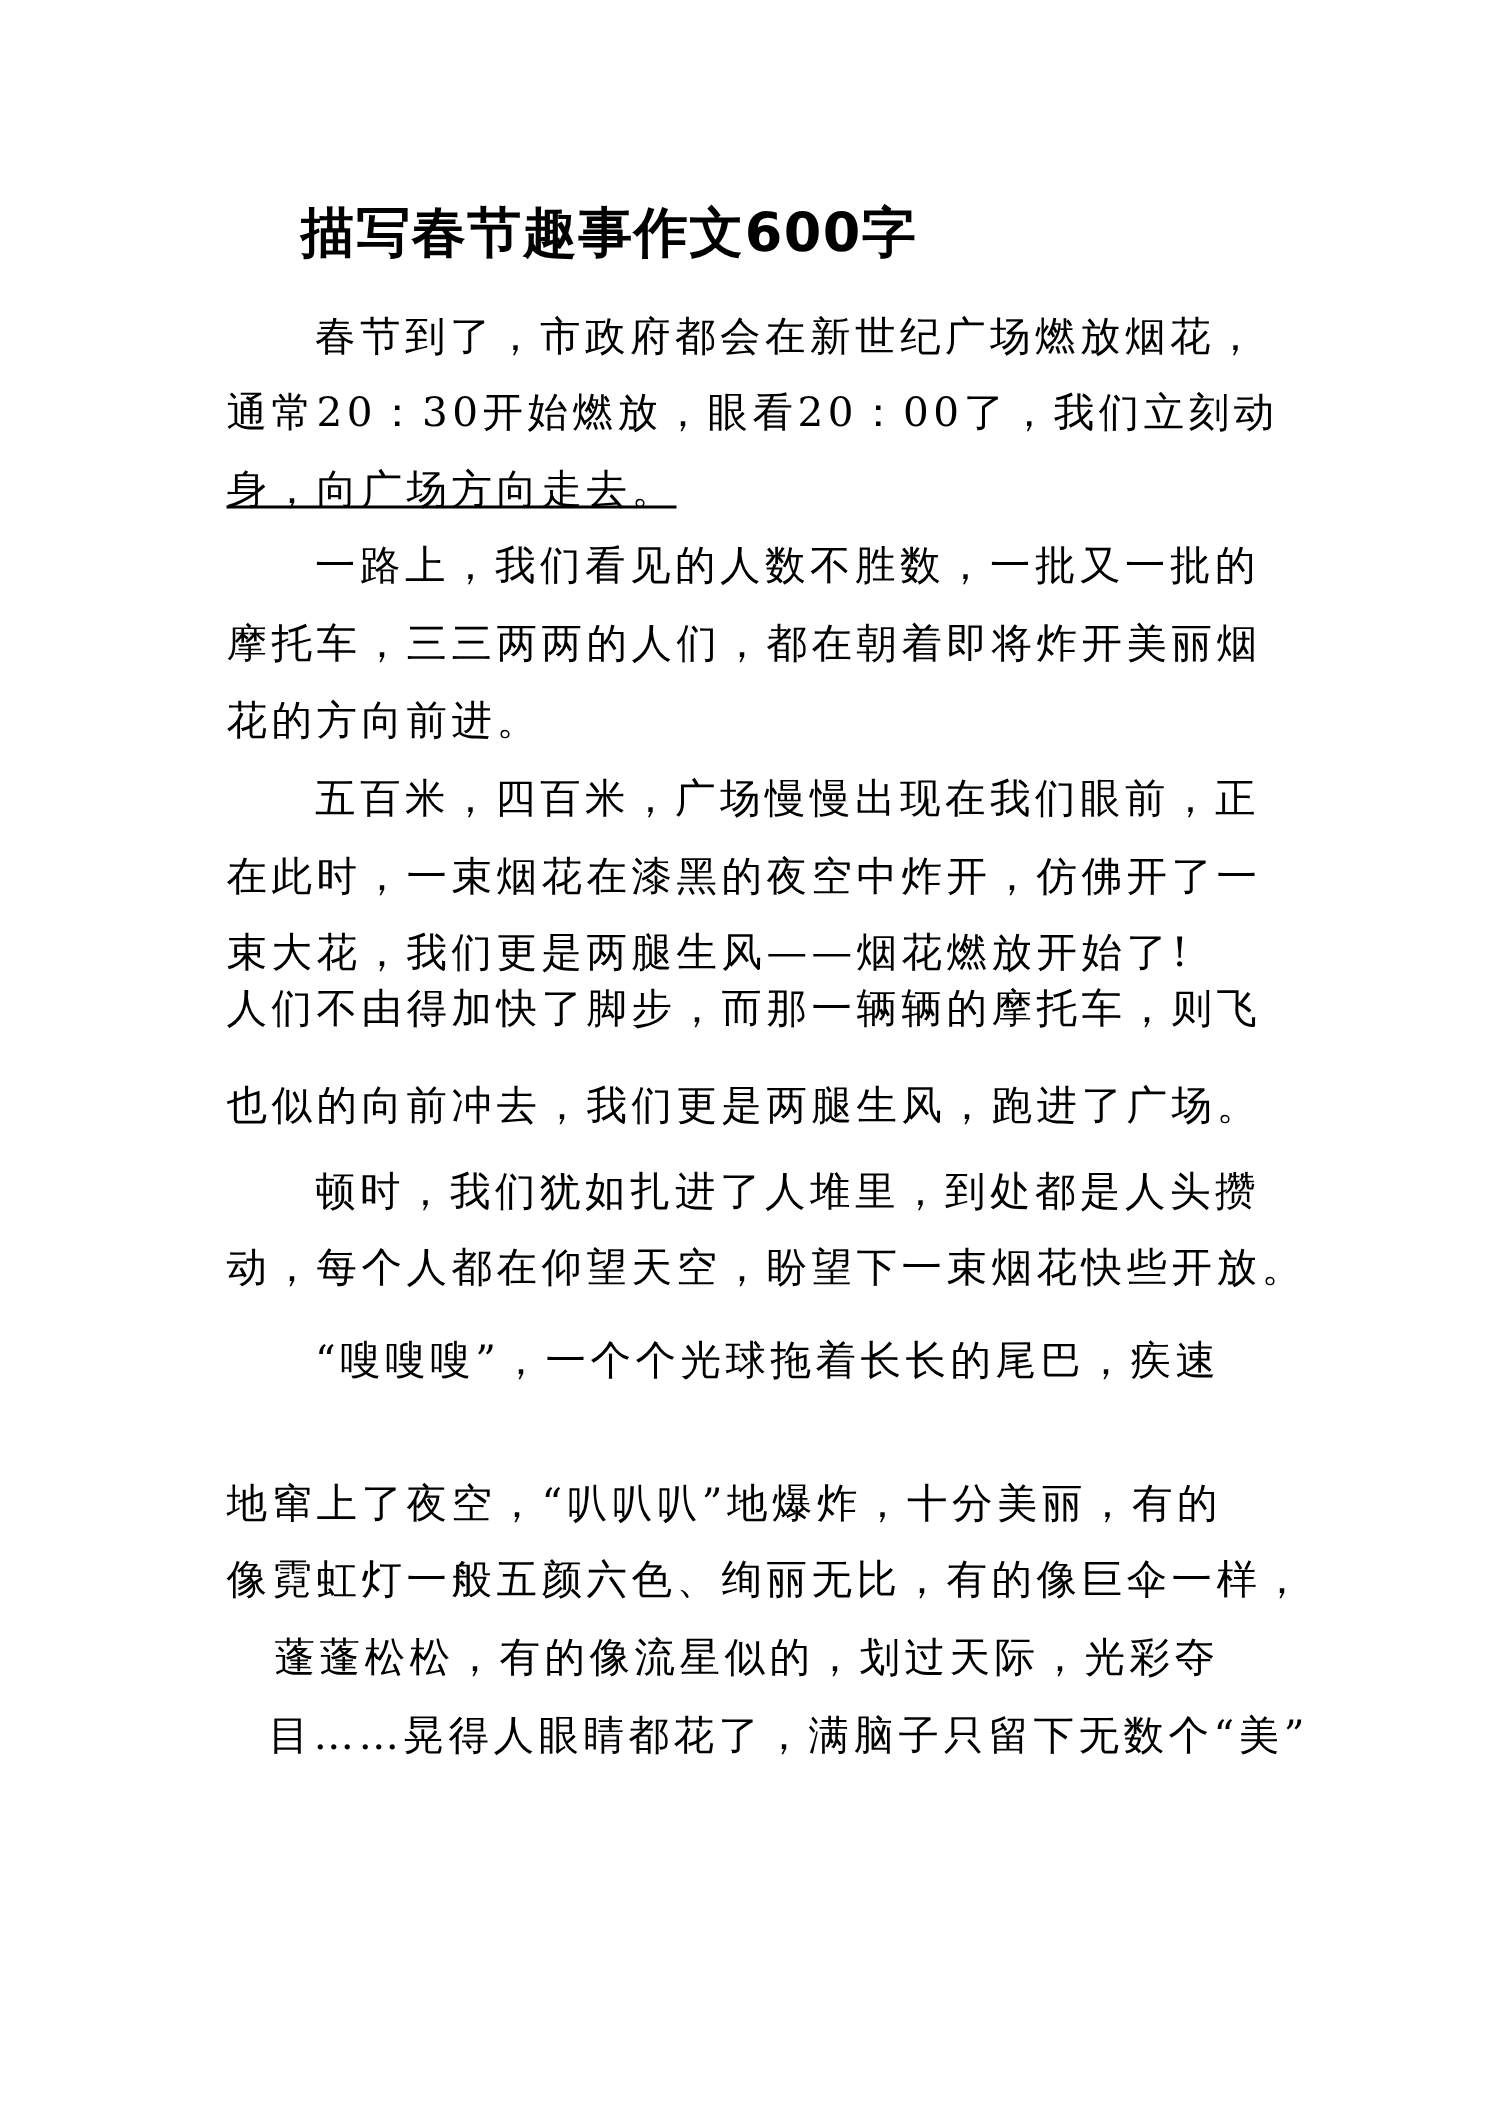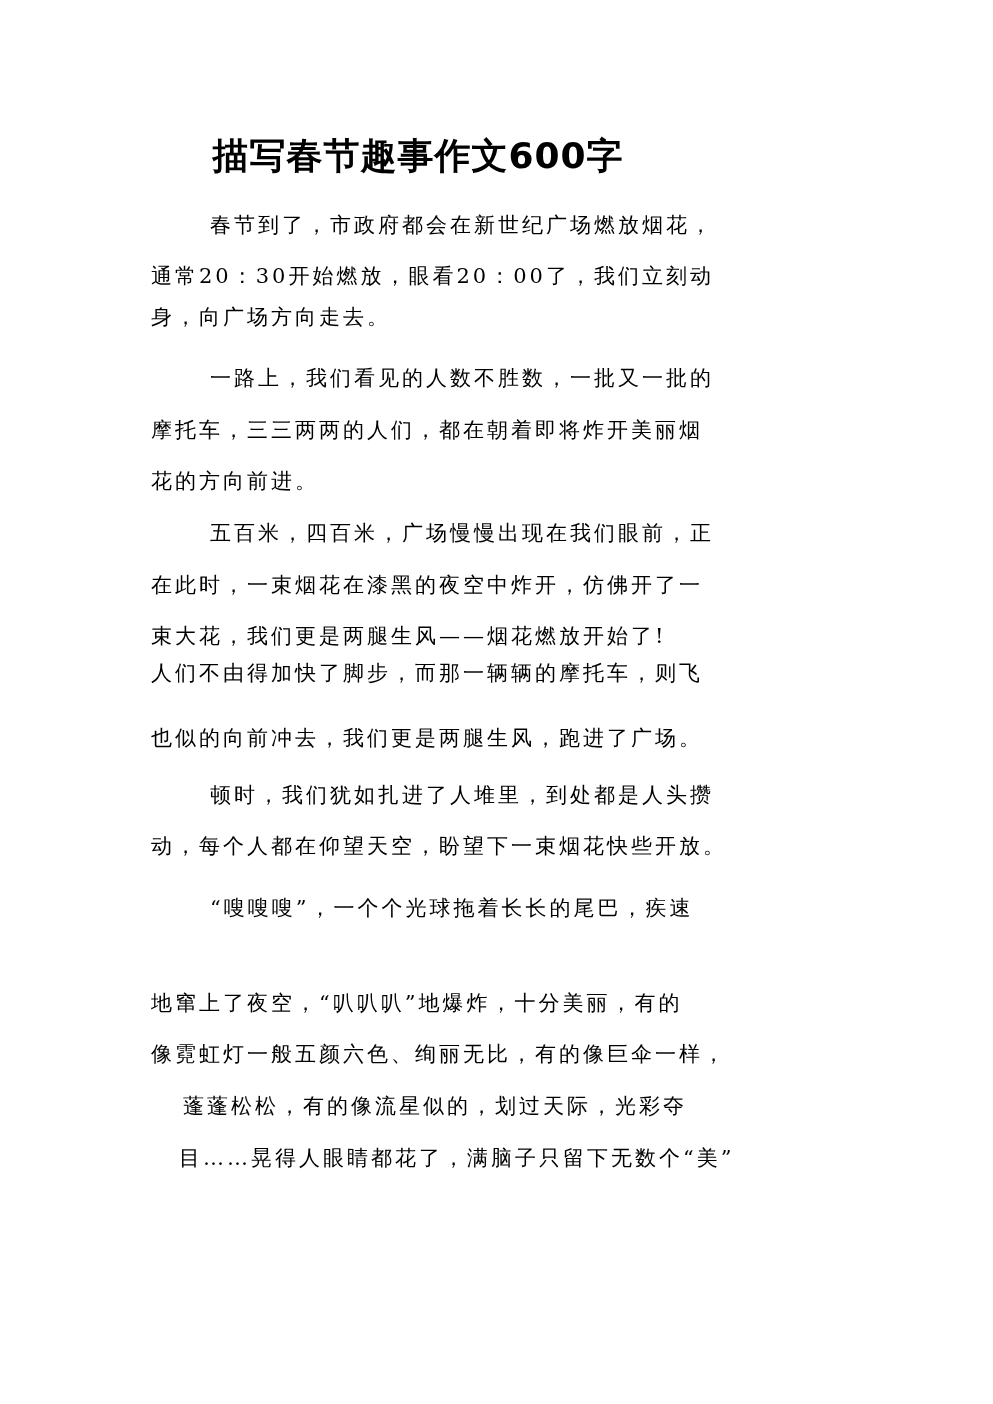--- a/index.html
+++ b/index.html
@@ -26,43 +26,42 @@
       position: absolute;
       left: 0;
       width: 812px;
       top: 128px;
       text-align: center;
       font-family: "DejaVu Sans", "Liberation Sans", sans-serif;
       font-weight: bold;
       font-size: 36px;
       line-height: 56px;
       letter-spacing: 1px;
-      padding-left: 12px;
     }
     .line {
       position: absolute;
       left: 151px;
       white-space: nowrap;
-      font-size: 21px;
+      font-size: 27px;
       line-height: 40px;
       letter-spacing: 3px;
     }
     .line.indent {
       left: 210px;
     }
   </style>
 </head>
 <body>
 
 <div class="page">
   <div class="title">描写春节趣事作文600字</div>
 
   <div class="line indent" style="top:205px;">春节到了，市政府都会在新世纪广场燃放烟花，</div>
   <div class="line" style="top:256px;">通常20：30开始燃放，眼看20：00了，我们立刻动</div>
-  <div class="line" style="top:297px;">身，向广场方向走去。</div>
+  <div class="line" style="top:307px;text-decoration:underline;">身，向广场方向走去。</div>
 
   <div class="line indent" style="top:358px;">一路上，我们看见的人数不胜数，一批又一批的</div>
   <div class="line" style="top:410px;">摩托车，三三两两的人们，都在朝着即将炸开美丽烟</div>
   <div class="line indent" style="top:513px;">五百米，四百米，广场慢慢出现在我们眼前，正</div>
 
   <div class="line" style="top:461px;">花的方向前进。</div>
   <div class="line" style="top:565px;">在此时，一束烟花在漆黑的夜空中炸开，仿佛开了一</div>
   <div class="line" style="top:616px;">束大花，我们更是两腿生风——烟花燃放开始了!</div>
   <div class="line" style="top:653px;">人们不由得加快了脚步，而那一辆辆的摩托车，则飞</div>
   <div class="line" style="top:718px;">也似的向前冲去，我们更是两腿生风，跑进了广场。</div>

